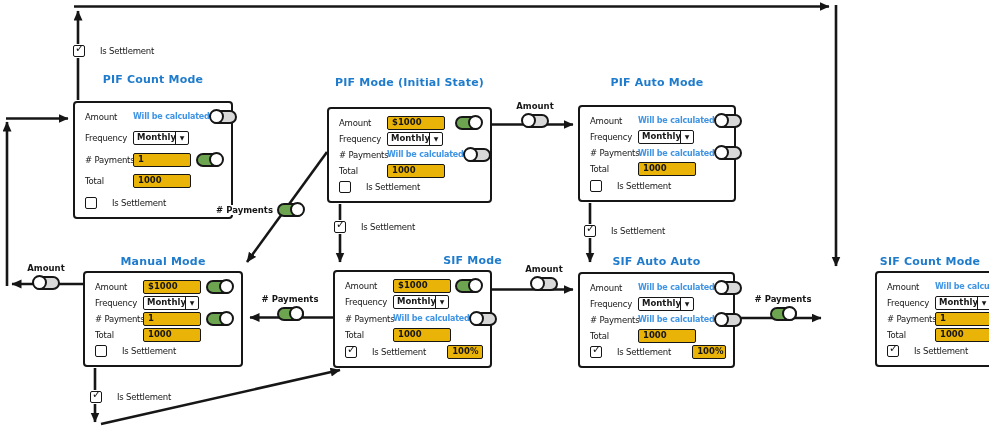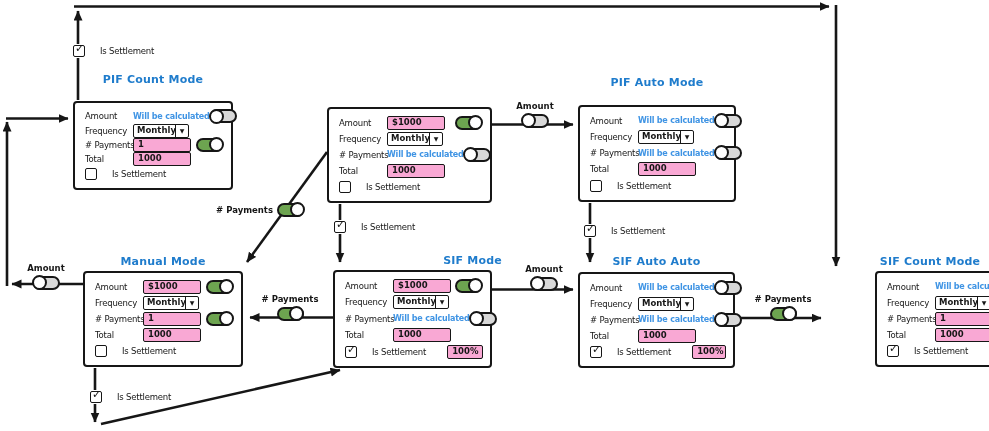--- a/index.html
+++ b/index.html
@@ -15,21 +15,21 @@
   }
   .box{
     position:relative;width:100%;height:100%;box-sizing:border-box;background:#fff;
     border:2.4px solid #161616;border-radius:4px;
     display:flex;flex-direction:column;justify-content:space-between;
     padding:6px 7px 7px 10px;
   }
   .row{display:flex;align-items:center;height:15px;}
   .lbl{flex:none;width:48px;font-size:8.5px;letter-spacing:-.2px;color:#161616;font-weight:500;white-space:nowrap;}
   .input{
-    box-sizing:border-box;width:58px;height:14px;background:#f9a8d4;border:1.6px solid #161616;border-radius:2px;
+    box-sizing:border-box;width:58px;height:14px;background:#eab308;border:1.6px solid #161616;border-radius:2px;
     font-size:8.5px;font-weight:bold;line-height:11px;padding:0 0 0 4px;white-space:nowrap;overflow:hidden;
   }
   .dd{display:flex;box-sizing:border-box;width:56px;height:14px;border:1.6px solid #161616;border-radius:2px;background:#fff;}
   .dd-val{flex:1;font-size:8.5px;font-weight:bold;line-height:11px;padding-left:3px;white-space:nowrap;overflow:hidden;}
   .dd-btn{flex:none;width:12px;border-left:1.6px solid #161616;display:flex;align-items:center;justify-content:center;font-size:6px;line-height:1;}
   .calc{font-size:8px;font-weight:600;color:#3f94e4;white-space:nowrap;letter-spacing:-.2px;}
   .toggle{
     flex:none;position:relative;box-sizing:border-box;width:27px;height:14px;
     border:2px solid #161616;border-radius:8px;background:#d8d8d8;margin-left:auto;margin-right:1px;
   }
@@ -78,21 +78,21 @@
       <path d="M340,204 L340,262" marker-end="url(#ah)"></path>
       <path d="M590,203 L590,262" marker-end="url(#ah)"></path>
       <path d="M333,317.5 L250,317.5" marker-end="url(#ah)"></path>
       <path d="M492,289.5 L573,289.5" marker-end="url(#ah)"></path>
       <path d="M735,318 L821,318" marker-end="url(#ah)"></path>
       <path d="M95,368 L95,422" marker-end="url(#ah)"></path>
       <path d="M101,424 L340,370" marker-end="url(#ah)"></path>
     </g>
   </svg>
 
-  <div class="card" style="left:73px;top:101px;width:160px;height:89px;">
+  <div class="card" style="left:73px;top:101px;width:160px;height:118px;">
     <div class="card-title" style="top:-28px;">PIF Count Mode</div>
     <div class="box">
       <div class="row">
         <span class="lbl">Amount</span>
         <span class="calc">Will be calculated</span>
         <span class="toggle off">
             <span class="knob"></span>
           </span>
       </div>
       <div class="row">
@@ -114,20 +114,21 @@
         <span class="input">1000</span>
       </div>
       <div class="row">
         <span class="checkbox"></span>
         <span class="cb-lbl">Is Settlement</span>
       </div>
     </div>
   </div>
 
   <div class="card" style="left:327px;top:107px;width:165px;height:96px;">
+    <div class="card-title" style="top:-31px;">PIF Mode (Initial State)</div>
     <div class="box">
       <div class="row">
         <span class="lbl">Amount</span>
         <span class="input">$1000</span>
         <span class="toggle on">
             <span class="knob"></span>
           </span>
       </div>
       <div class="row">
         <span class="lbl">Frequency</span>

